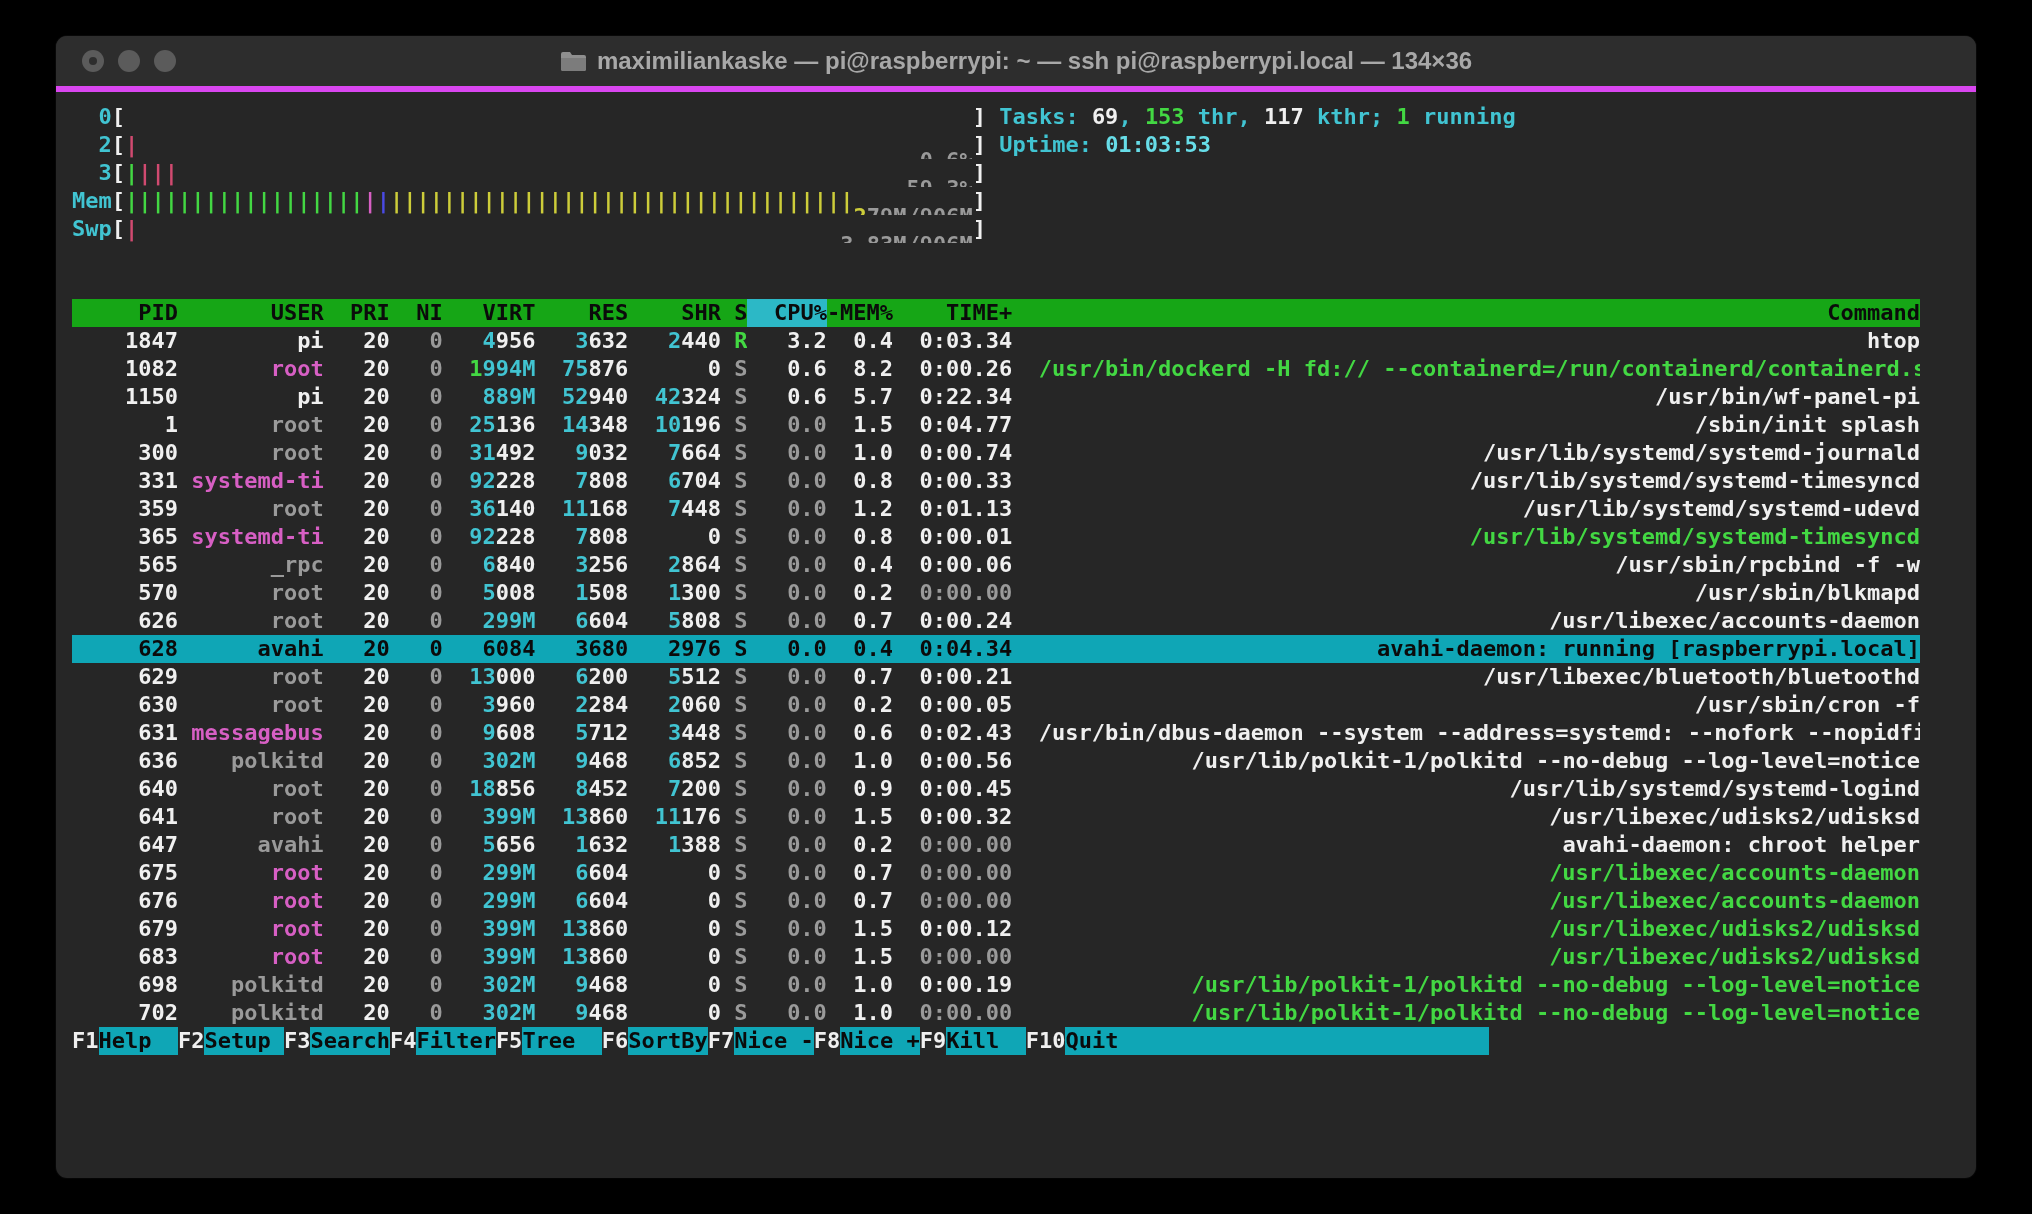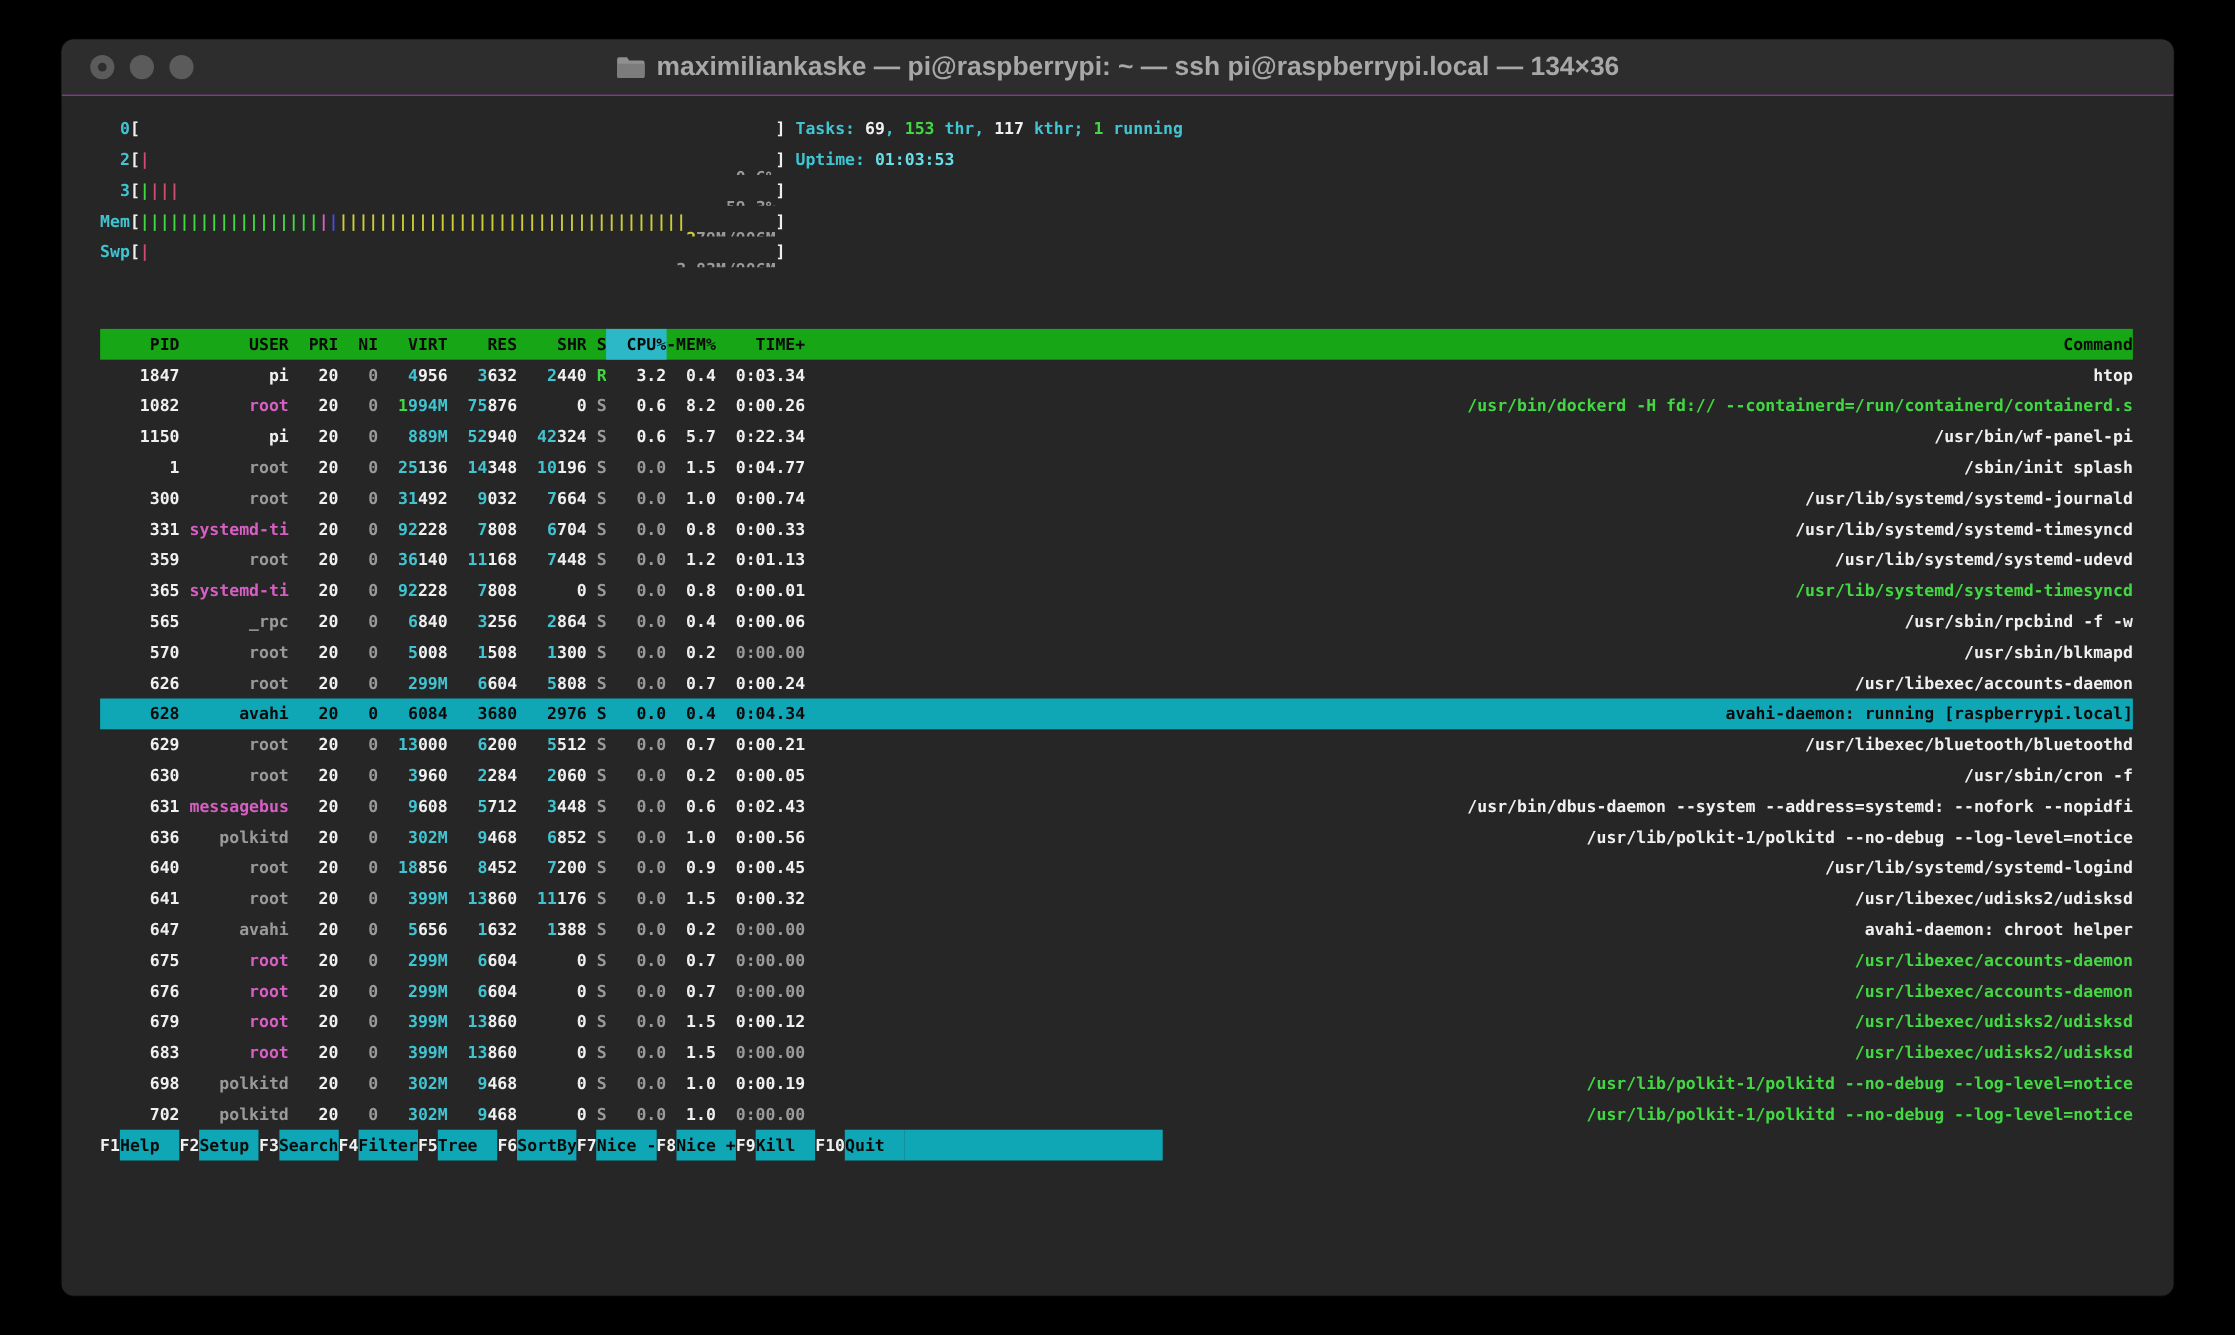--- a/index.html
+++ b/index.html
@@ -10,31 +10,31 @@
     --magenta:#d75fc4; --yellow:#cdcd3a;
     --blue:#4a4ae4; --red:#d14a70;
     --selbg:#0fa6b6; --sortbg:#2cb8c6; --tabblue:#2525d0;
     --ink:#0b0b0b;
   }
   html,body{margin:0;padding:0}
   body{width:2032px;height:1214px;background:#000;overflow:hidden;position:relative}
   .window{position:absolute;left:56px;top:36px;width:1920px;height:1142px;
     background:var(--bg);border-radius:11px;
     box-shadow:0 30px 80px rgba(0,0,0,.8),0 0 0 1px #0a0a0a}
-  .titlebar{height:50px;background:var(--titlebg);border-bottom:1px solid #d946ef;
+  .titlebar{height:50px;background:var(--titlebg);border-bottom:6px solid #d946ef;
     border-radius:11px 11px 0 0;position:relative;
     display:flex;align-items:center;justify-content:center;
     font-family:"Liberation Sans",sans-serif}
   .lights{position:absolute;left:26px;top:14px;display:flex;gap:14px}
   .light{width:22px;height:22px;border-radius:50%;background:#5b5b5b;position:relative;cursor:default}
   .light .dot{position:absolute;left:7px;top:7px;width:8px;height:8px;border-radius:50%;background:#2e2e2e}
   .title{color:#a8a8a8;font-size:24px;font-weight:bold;display:flex;align-items:center;gap:10px;white-space:pre}
   .term{position:absolute;top:51px;left:0;right:0;bottom:0;overflow:hidden;
-    font-family:"DejaVu Sans Mono",monospace;font-size:15px;line-height:28px;font-weight:bold;
-    color:var(--white);padding:16px 0 0 35px}
+    font-family:"DejaVu Sans Mono",monospace;font-size:22px;line-height:28px;font-weight:bold;
+    color:var(--white);padding:16px 0 0 16px}
   .screen{width:1848px}
   .line{height:28px;white-space:pre}
   .line span{white-space:pre}
   
   .fc-c{color:var(--cyan)} .fc-cb{color:var(--cyanb)} .fc-w{color:var(--white)}
   .fc-g{color:var(--green)} .fc-gr{color:var(--gray)} .fc-m{color:var(--magenta)}
   .fc-y{color:var(--yellow)} .fc-bl{color:var(--blue)} .fc-r{color:var(--red)}
   
   .mlabel{display:inline-block;width:4ch}
   .mbar{display:inline-block;width:64ch;position:relative;overflow:hidden;vertical-align:top}

